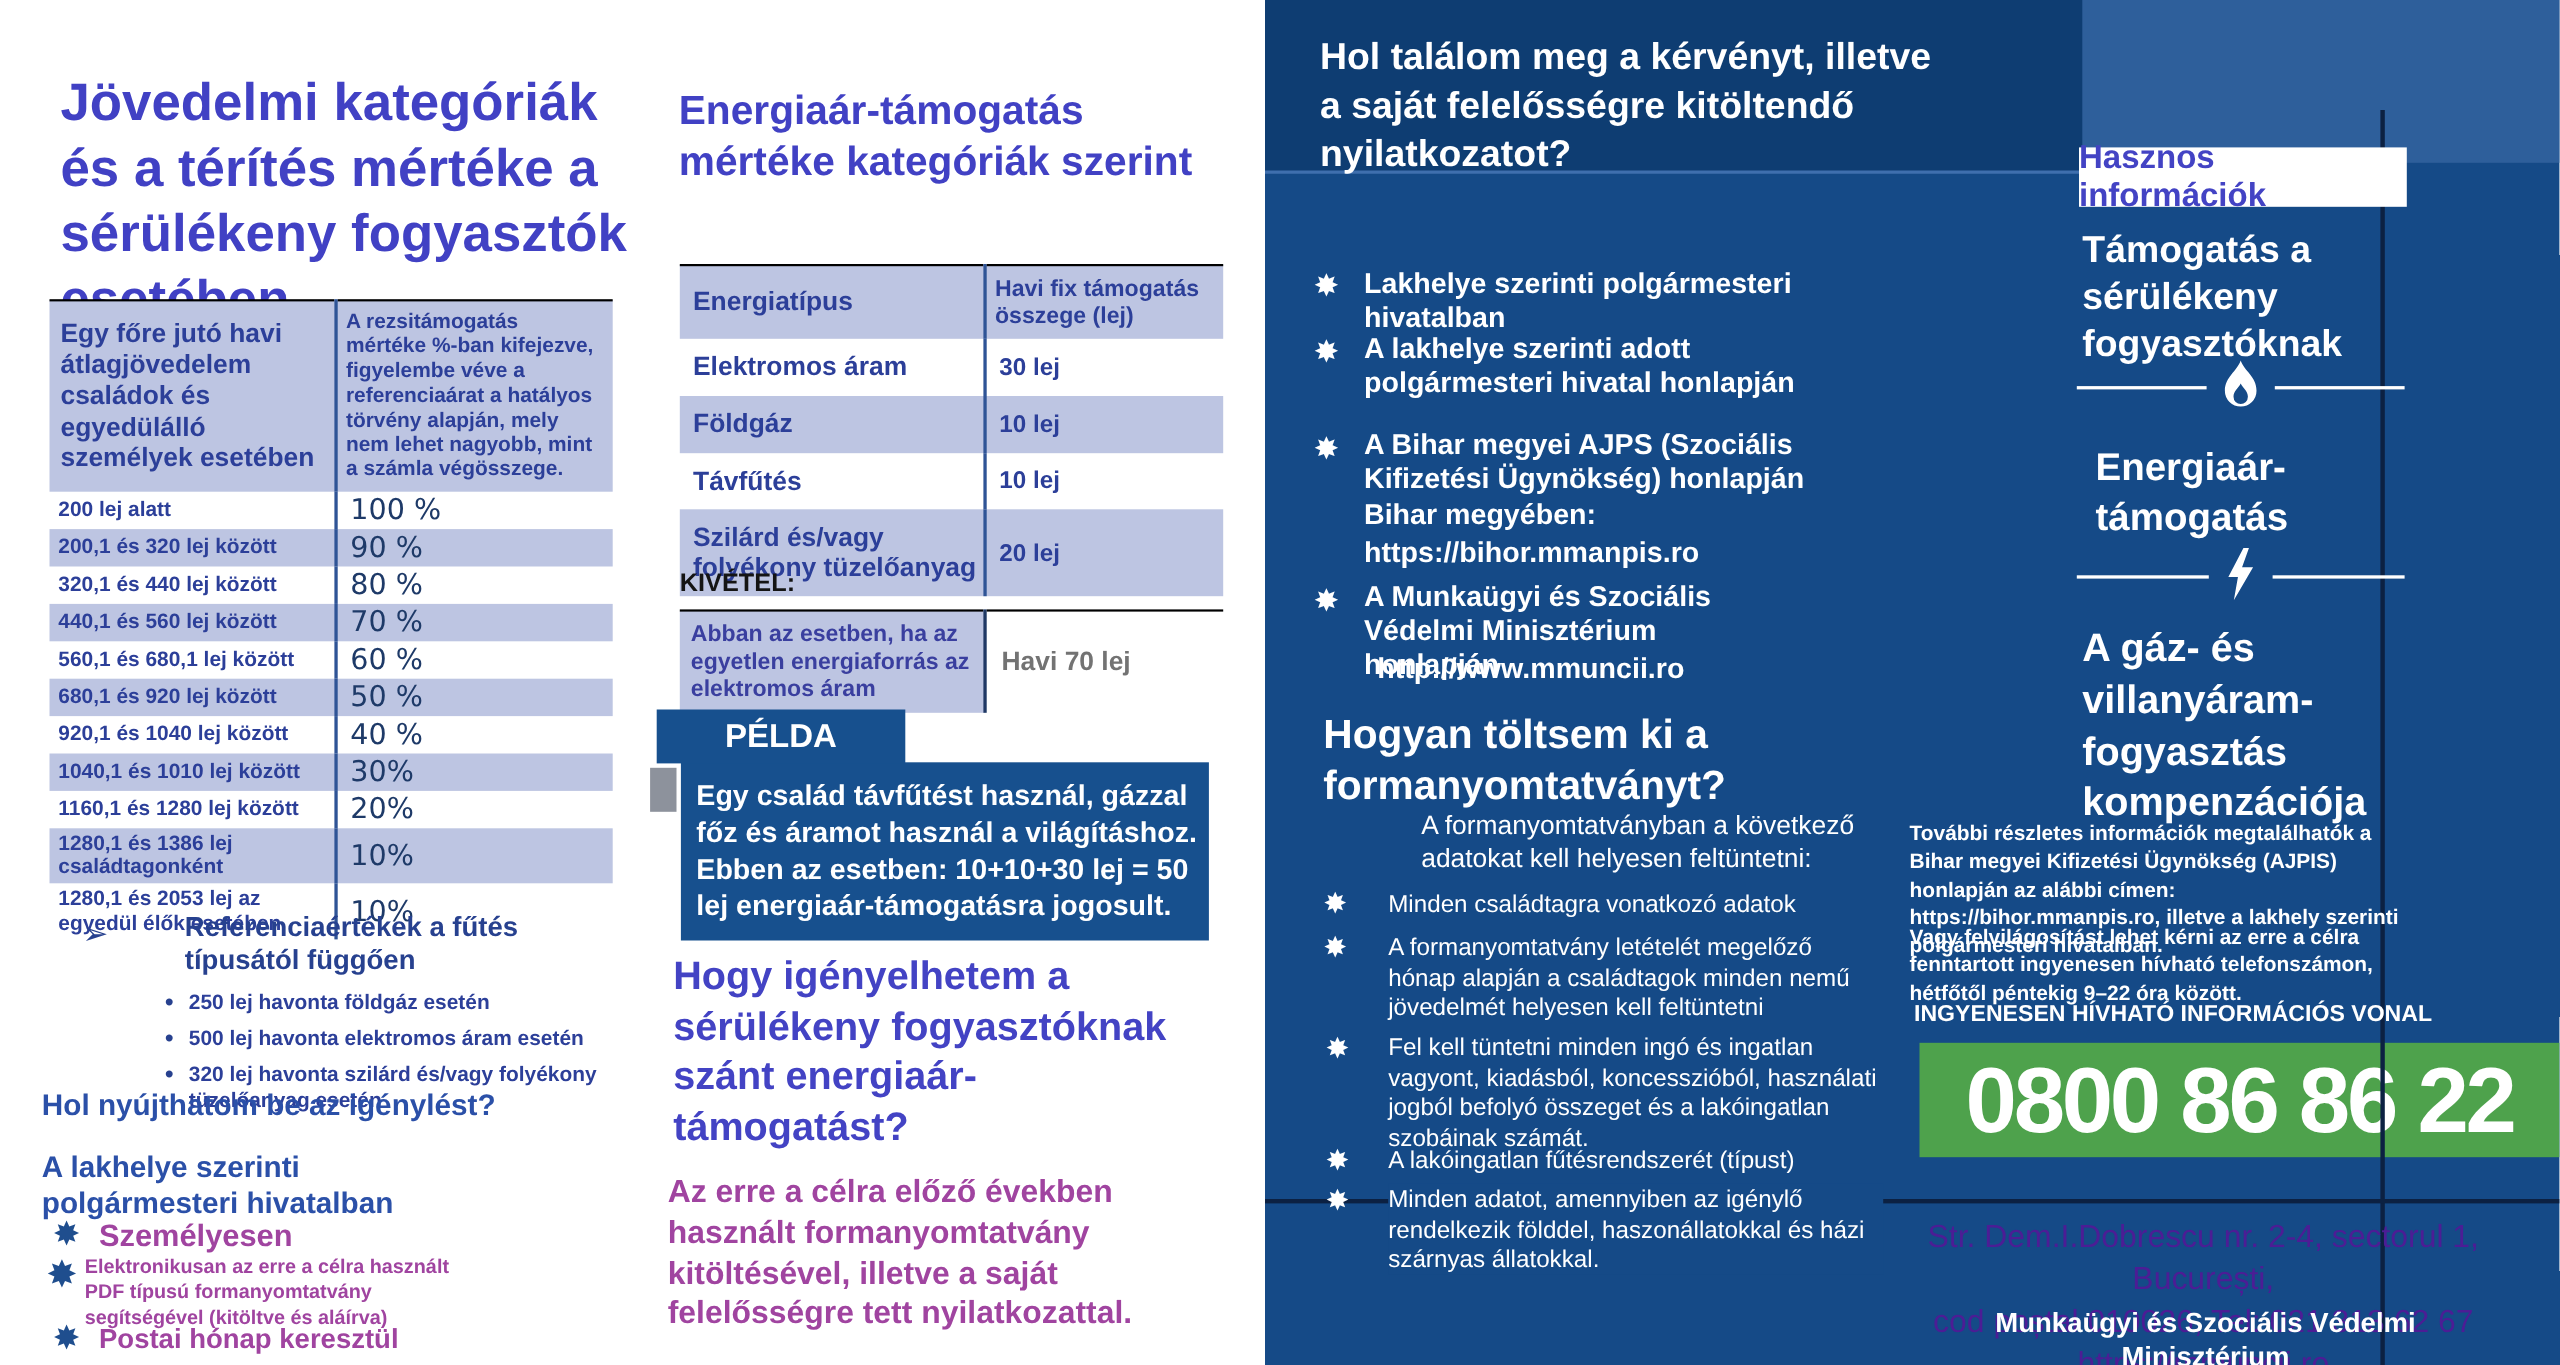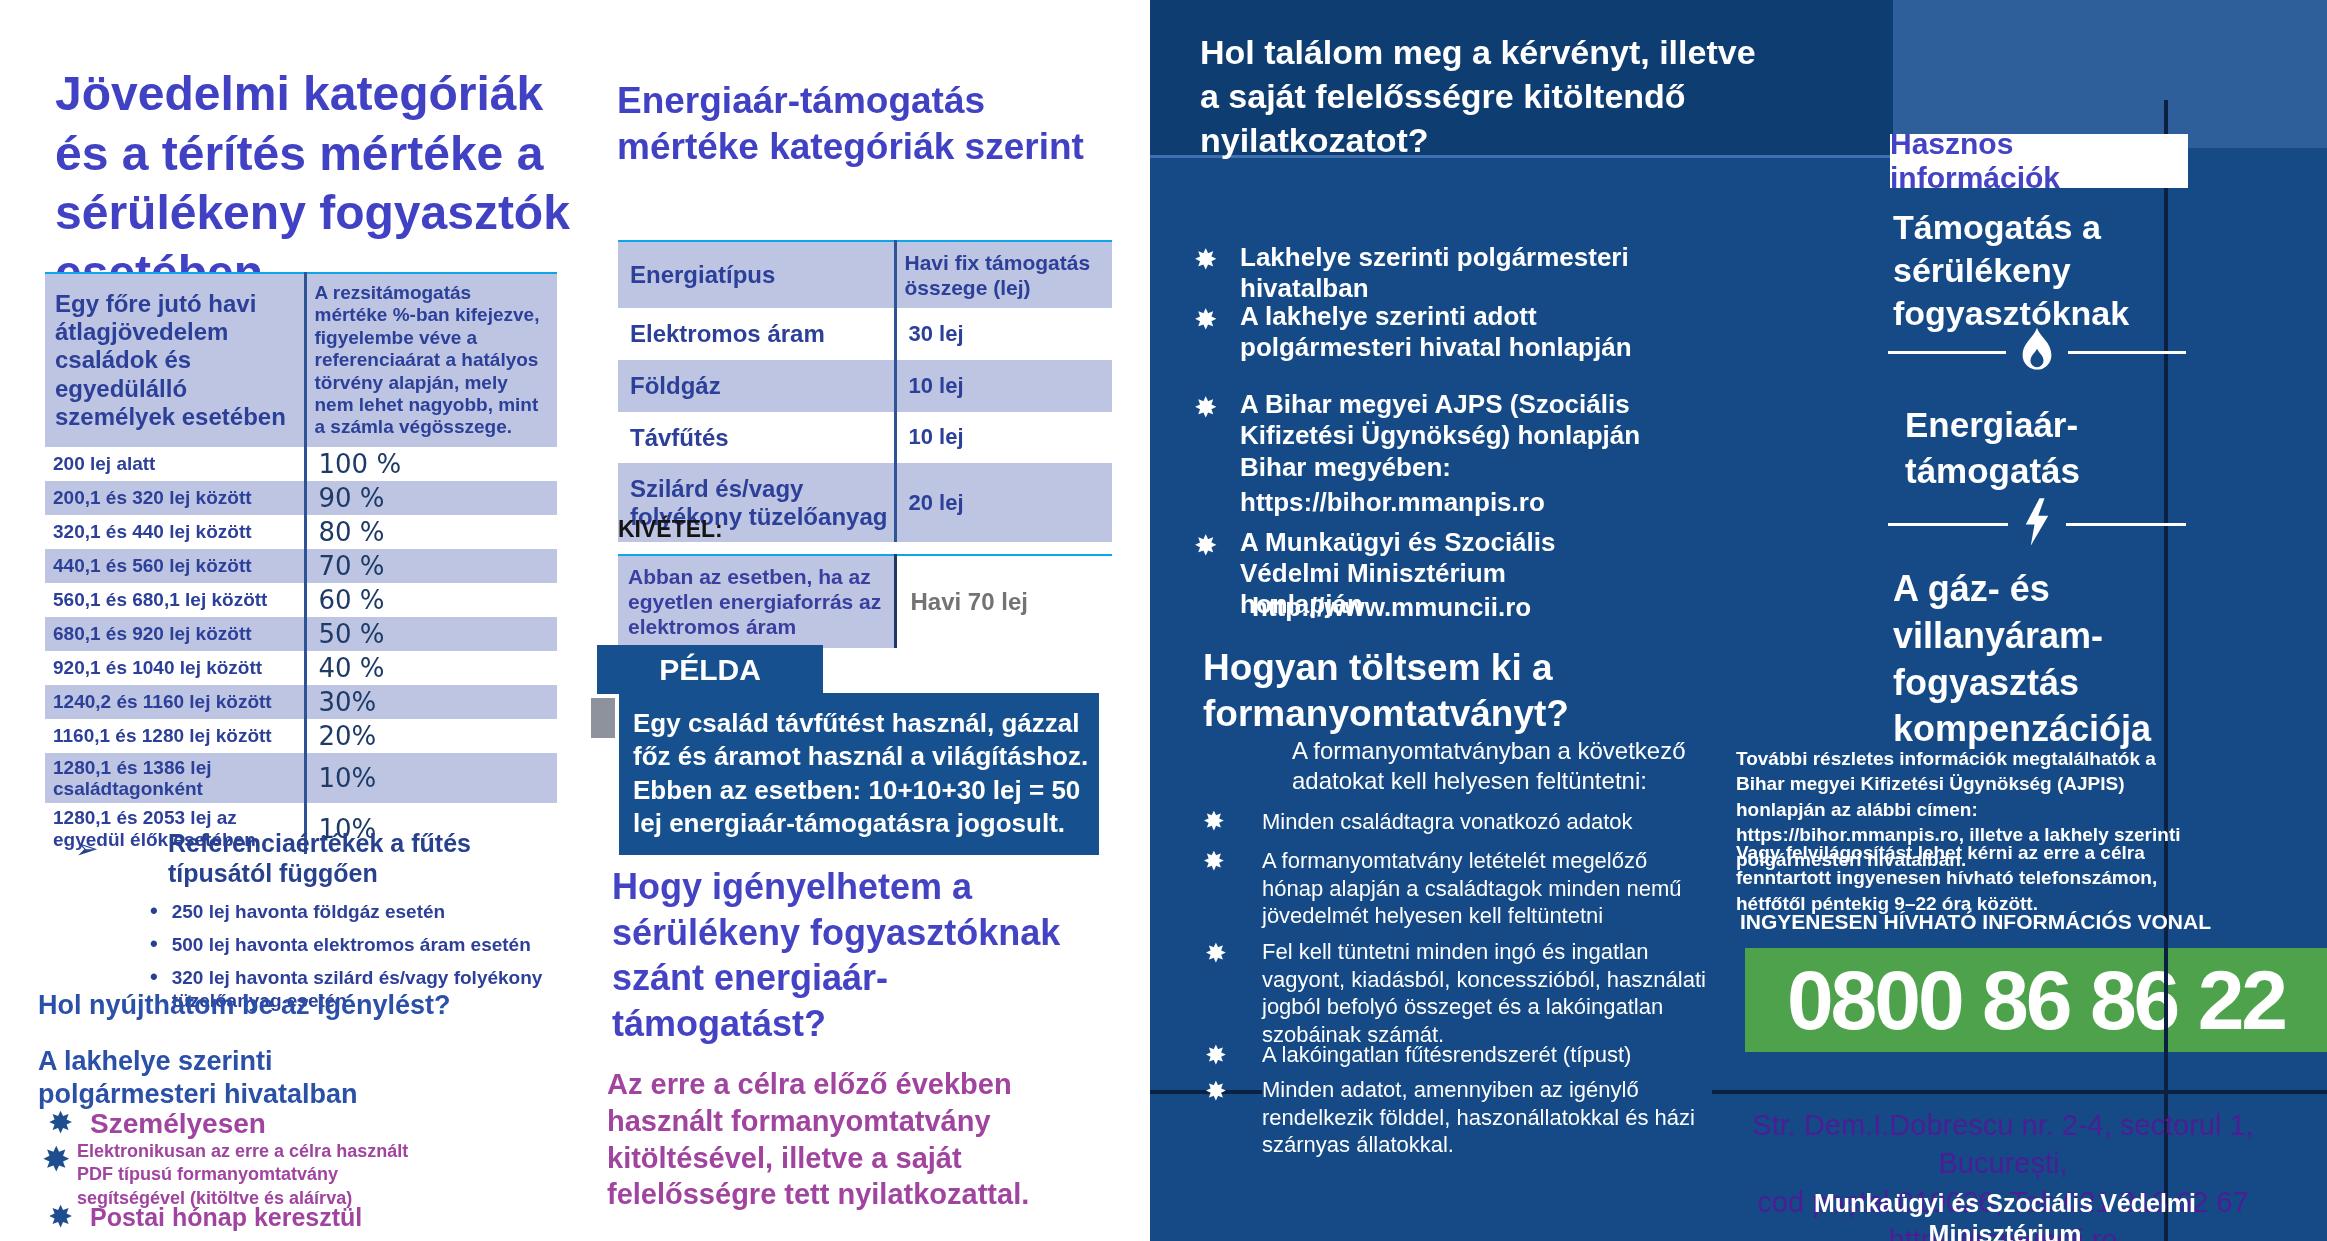--- a/index.html
+++ b/index.html
@@ -8,21 +8,21 @@
   #stage {
     position:relative; width:2327px; height:1241px; background:#ffffff;
     overflow:hidden; margin:0 auto;
   }
   .abs { position:absolute; }
 
   
   .big-title { font-weight:700; color:#4141c4; font-size:48px; line-height:1.24; }
   .blue-heading { font-weight:700; color:#2b50a8; }
 
-  table.data { border-collapse:collapse; border-top:2px solid #0ea5e9; }
+  table.data { border-collapse:collapse; border-top:2px solid #000000; }
   table.data th { background:#bdc5e2; text-align:left; vertical-align:middle; color:#2c3f99; }
   table.data td { vertical-align:middle; }
   table.data .divcell { border-left:3px solid #2f5496; }
   table.data tbody tr:nth-child(even) { background:#bdc5e2; }
 
   .income-table { width:512px; }
   .income-table th.h1 { font-size:24px; font-weight:700; line-height:1.18; padding:10px 8px 10px 10px; width:260px; }
   .income-table th.h2 { font-size:19px; font-weight:700; line-height:1.18; padding:8px 8px; }
   .income-table td.cat { font-size:19px; font-weight:700; color:#2c3f99; line-height:1.12; padding:4px 4px 4px 8px; height:20px; }
   .income-table td.val { font-family:"DejaVu Sans", sans-serif; font-size:26px; color:#1e3a68; padding:2px 4px 2px 12px; }
@@ -106,21 +106,21 @@
       </tr>
       <tr>
         <td class="cat">680,1 és 920 lej között</td>
         <td class="val divcell">50 %</td>
       </tr>
       <tr>
         <td class="cat">920,1 és 1040 lej között</td>
         <td class="val divcell">40 %</td>
       </tr>
       <tr>
-        <td class="cat">1240,2 és 1160 lej között</td>
+        <td class="cat">1040,1 és 1010 lej között</td>
         <td class="val divcell">30%</td>
       </tr>
       <tr>
         <td class="cat">1160,1 és 1280 lej között</td>
         <td class="val divcell">20%</td>
       </tr>
       <tr>
         <td class="cat">1280,1 és 1386 lej családtagonként</td>
         <td class="val divcell">10%</td>
       </tr>

